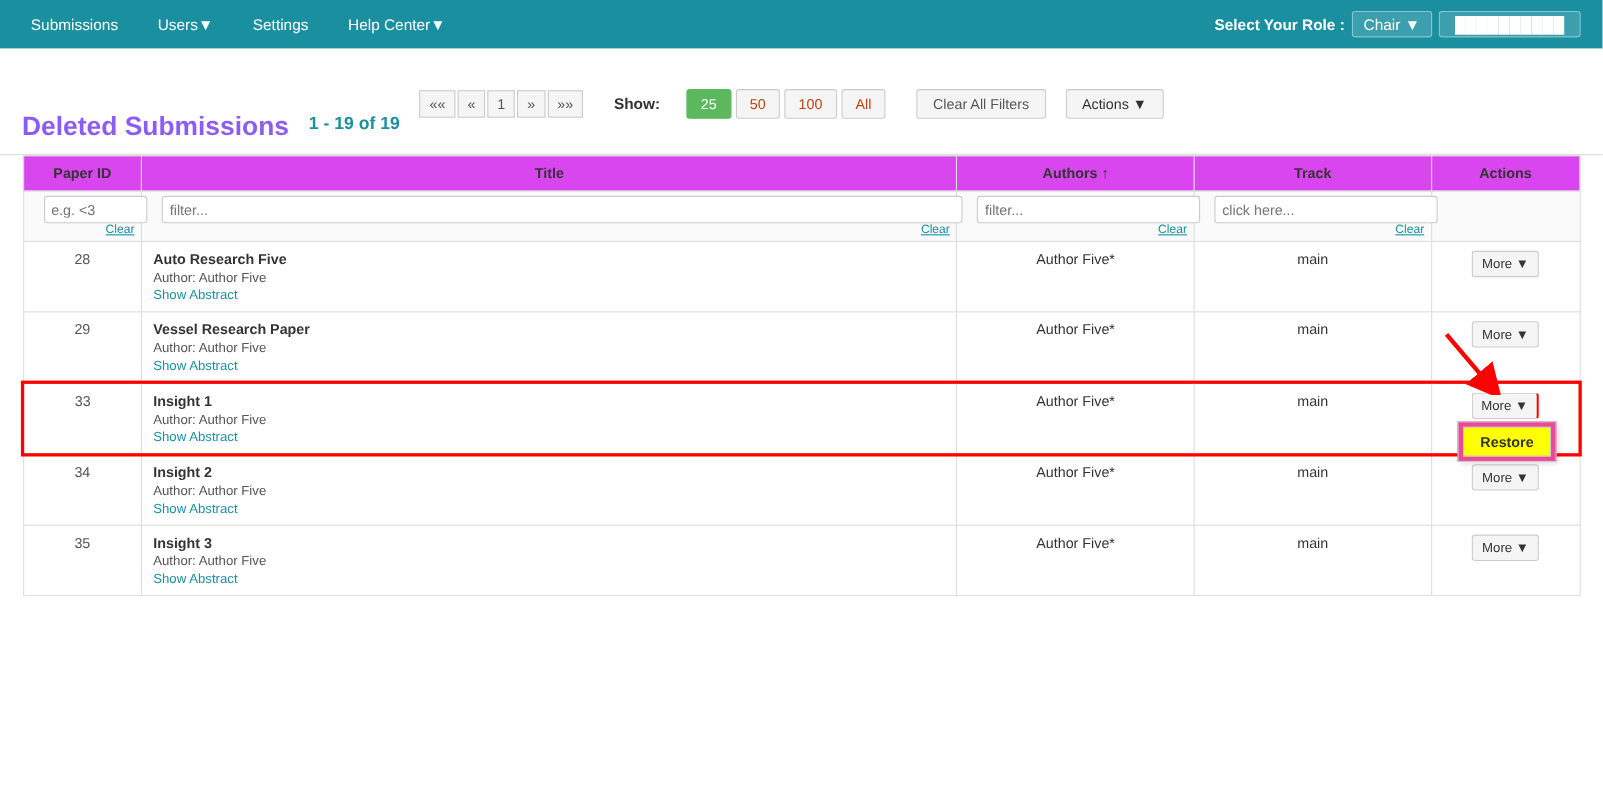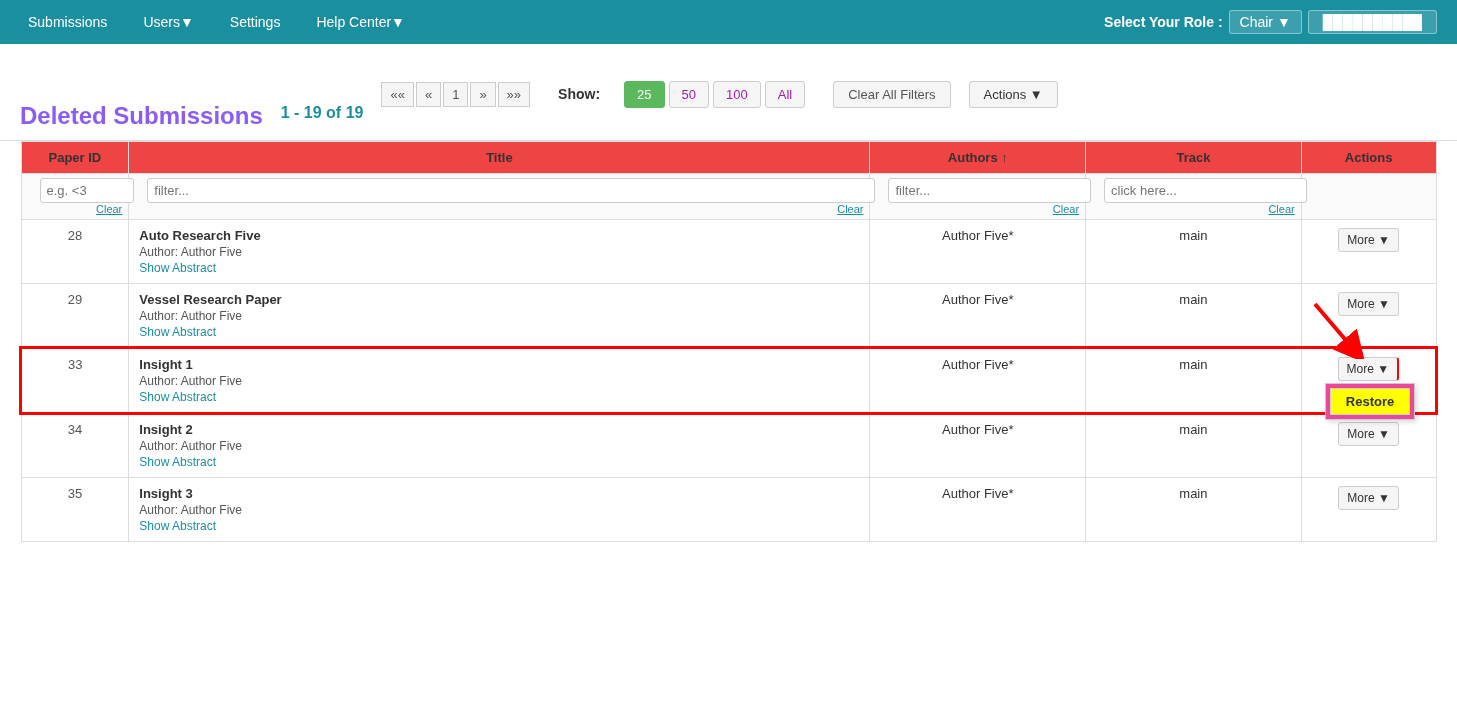--- a/index.html
+++ b/index.html
@@ -91,21 +91,21 @@
       display: flex;
       gap: 4px;
       margin-left: 6px;
     }
     .show-btns button {
       border: 1px solid #ccc;
       background: #f5f5f5;
       padding: 5px 12px;
       cursor: pointer;
       font-size: 13px;
-      color: #a21caf;
+      color: #c2410c;
       border-radius: 3px;
     }
     .show-btns button.active {
       background: #5cb85c;
       color: #fff;
       border-color: #5cb85c;
     }
     .clear-filters-btn {
       margin-left: 10px;
       border: 1px solid #ccc;
@@ -129,21 +129,21 @@
     
     .table-container {
       padding: 0 20px;
     }
     table {
       width: 100%;
       border-collapse: collapse;
     }
     thead th {
       border: 1px solid #ddd;
-      background: #ef4444;
+      background: #d946ef;
       padding: 8px 10px;
       text-align: center;
       font-size: 13px;
       color: #333;
       font-weight: bold;
     }
 
     
     .filter-row td {
       border: 1px solid #ddd;

